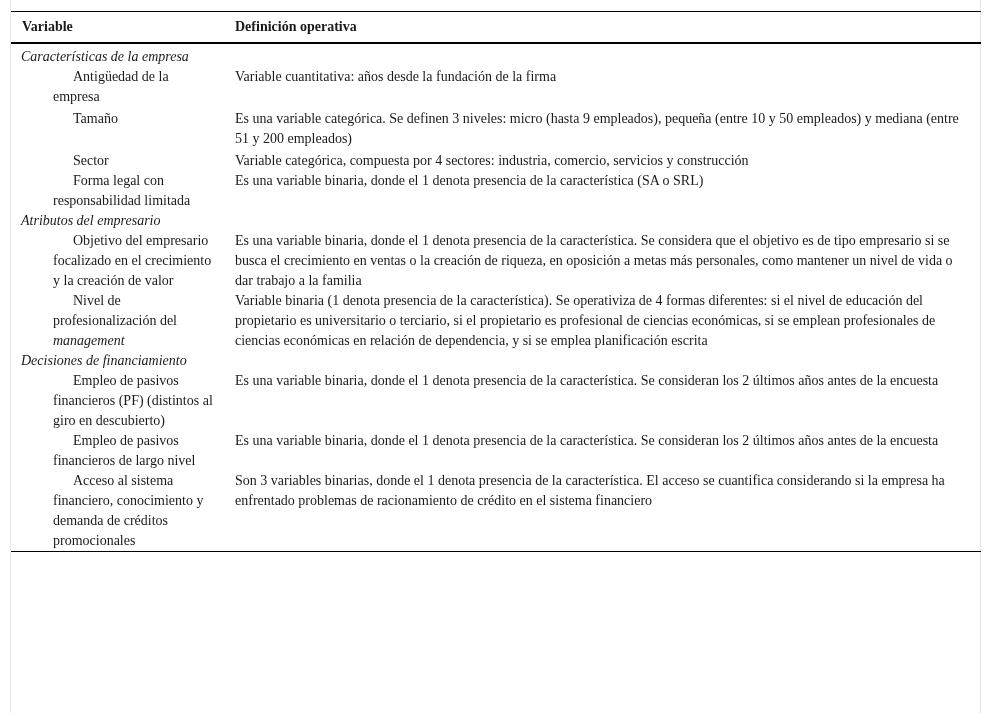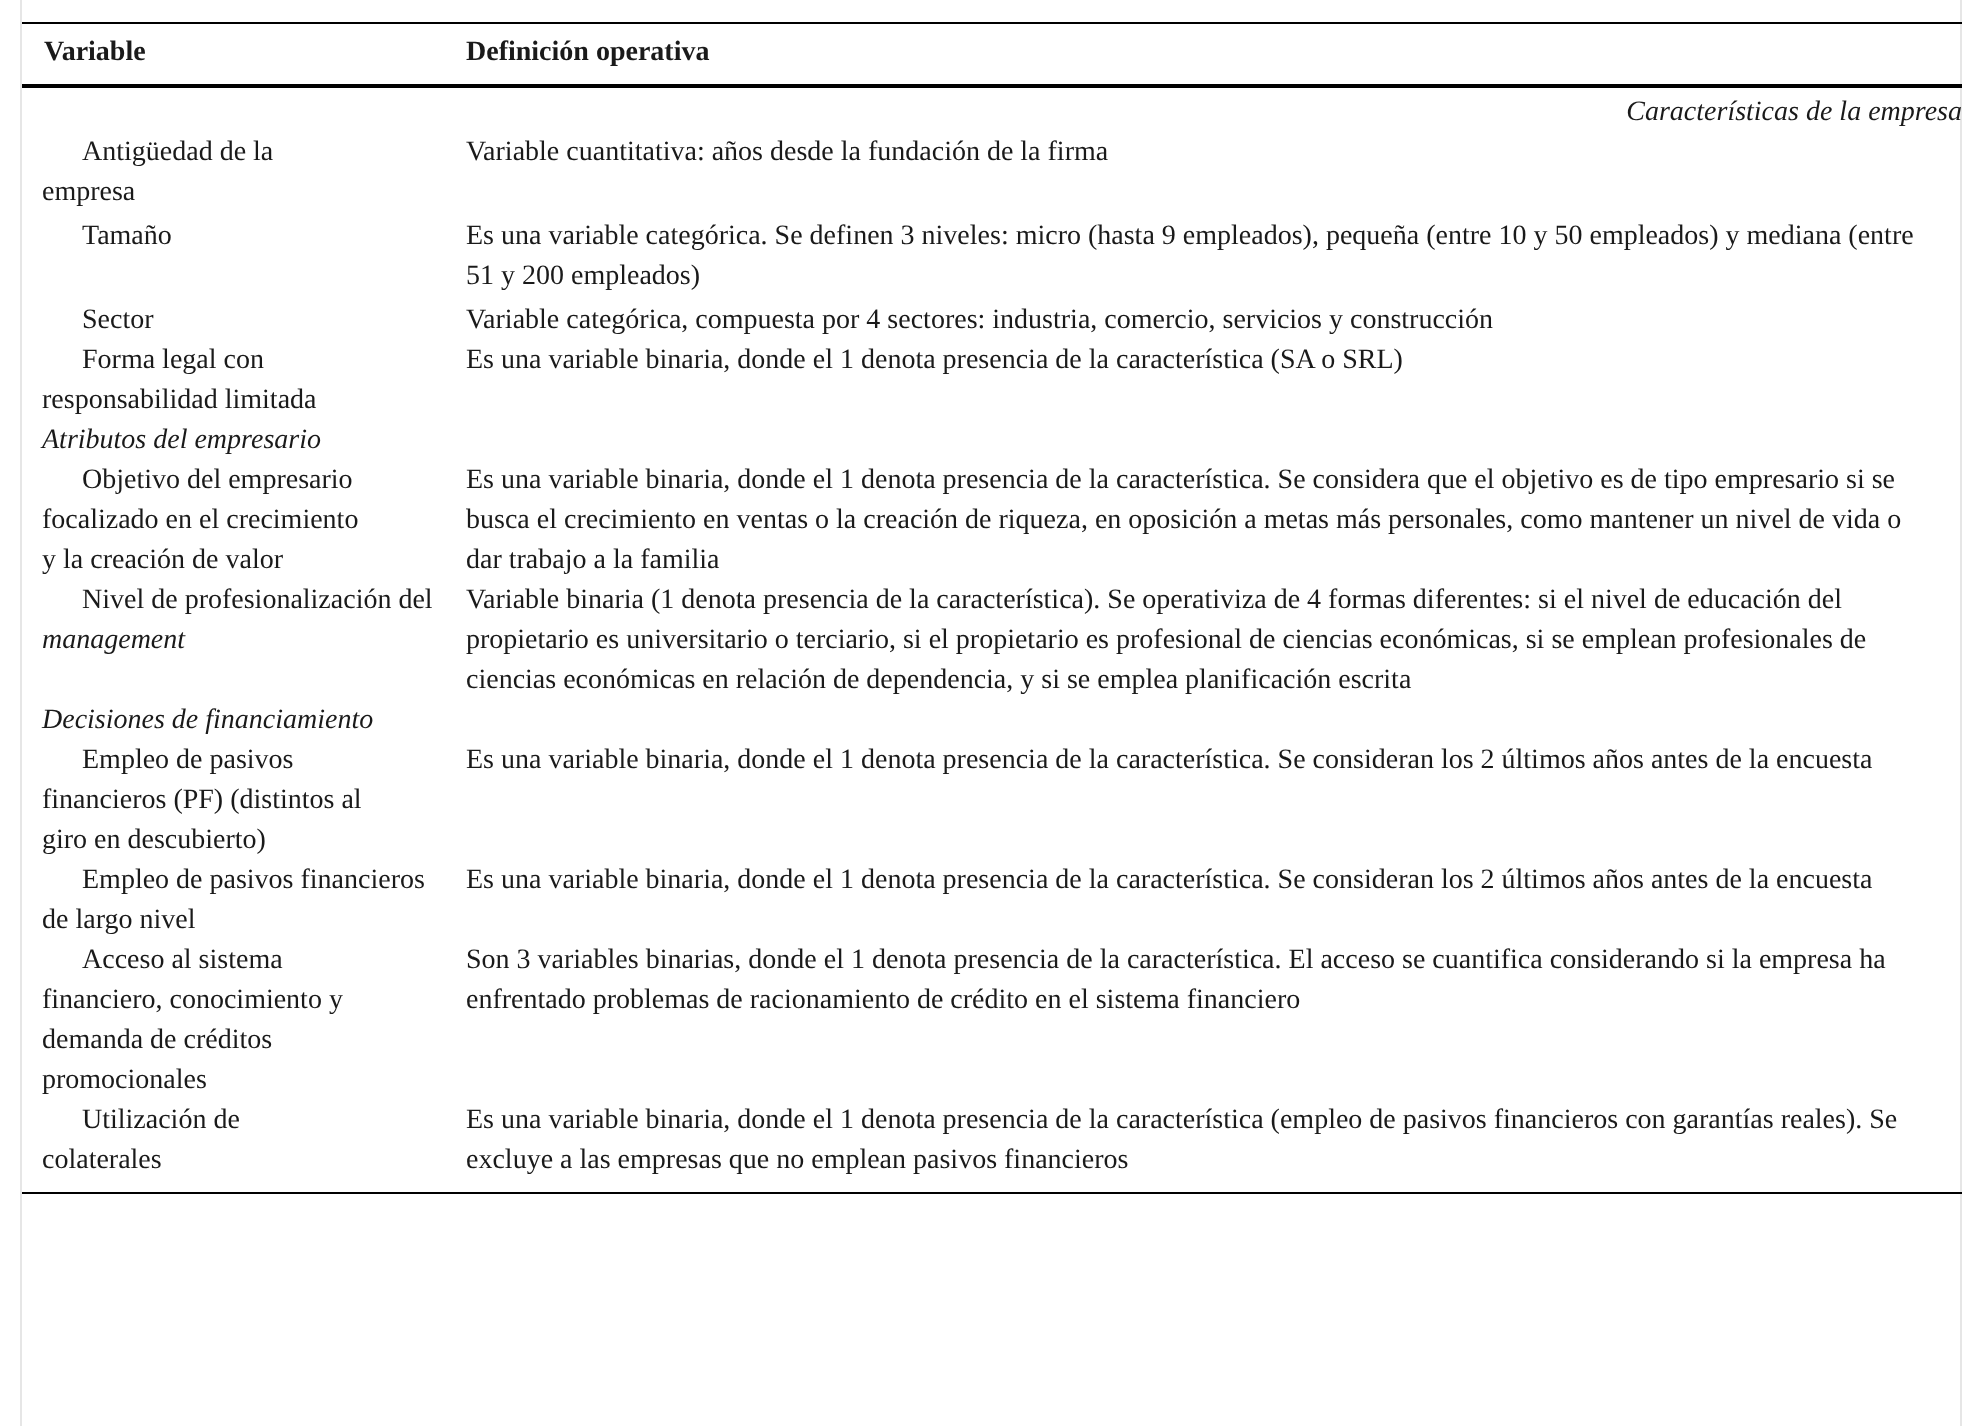--- a/index.html
+++ b/index.html
@@ -57,29 +57,29 @@
       padding-left: 10px;
       padding-right: 6px;
     }
     td.def {
       padding-left: 6px;
       padding-right: 18px;
     }
     .indent {
       text-indent: 20px;
       display: block;
+      margin-left: 32px;
     }
     tr.section td {
       font-style: italic;
       padding-left: 10px;
       line-height: 20px;
     }
     tr.first-section td {
       padding-top: 3px;
-      text-align: right;
     }
     tr.row-item td {
       padding-bottom: 2px;
     }
     tr.last td {
       padding-bottom: 5px;
     }
     em { font-style: italic; }
   </style>
 </head>
@@ -154,20 +154,14 @@
           <span class="indent">Empleo de pasivos financieros de largo nivel</span>
         </td>
       <td class="def">Es una variable binaria, donde el 1 denota presencia de la característica. Se consideran los 2 últimos años antes de la encuesta</td>
     </tr>
     <tr>
       <td class="var">
           <span class="indent" style="width:165px">Acceso al sistema financiero, conocimiento y demanda de créditos promocionales</span>
         </td>
       <td class="def">Son 3 variables binarias, donde el 1 denota presencia de la característica. El acceso se cuantifica considerando si la empresa ha enfrentado problemas de racionamiento de crédito en el sistema financiero</td>
     </tr>
-    <tr class="last">
-      <td class="var">
-          <span class="indent" style="width:130px">Utilización de colaterales</span>
-        </td>
-      <td class="def">Es una variable binaria, donde el 1 denota presencia de la característica (empleo de pasivos financieros con garantías reales). Se excluye a las empresas que no emplean pasivos financieros</td>
-    </tr>
   </tbody>
 </table>
 
 </body></html>

